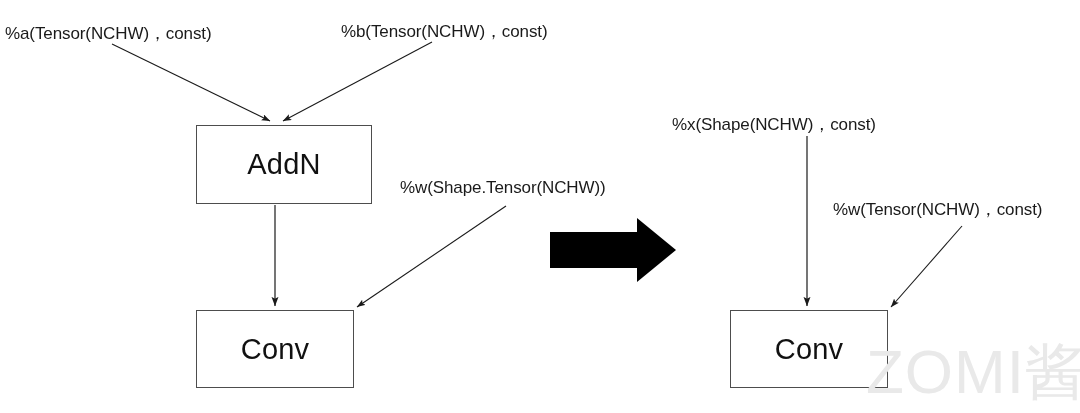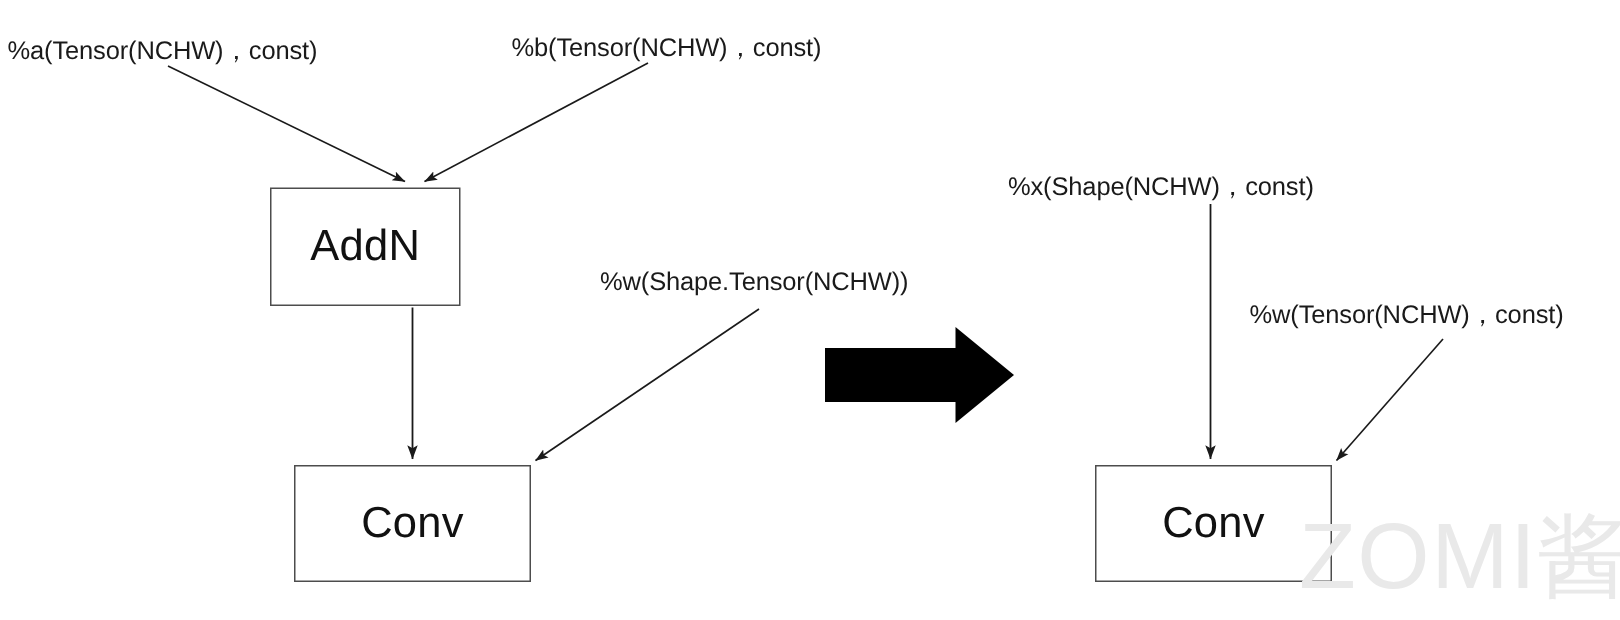--- a/index.html
+++ b/index.html
@@ -39,21 +39,21 @@
     letter-spacing: 0.2px;
   }
   .edge-label {
     position: absolute;
     font-size: 17px;
     font-weight: 400;
     color: #1a1a1a;
     white-space: nowrap;
     letter-spacing: -0.1px;
   }
-  #box-addn   { left: 180px; top: 125px; width: 127px; height: 79px; }
+  #box-addn   { left: 196px; top: 125px; width: 176px; height: 79px; }
   #box-conv-l { left: 196px; top: 310px; width: 158px; height: 78px; }
   #box-conv-r { left: 730px; top: 310px; width: 158px; height: 78px; }
 
   #label-a  { left: 5px;   top: 22px; }
   #label-b  { left: 313px; top: 20px; margin-left: 28px; }
   #label-w-left { left: 400px; top: 178px; }
   #label-x  { left: 672px; top: 113px; }
   #label-w-right { left: 833px; top: 198px; }
 
   .watermark {

